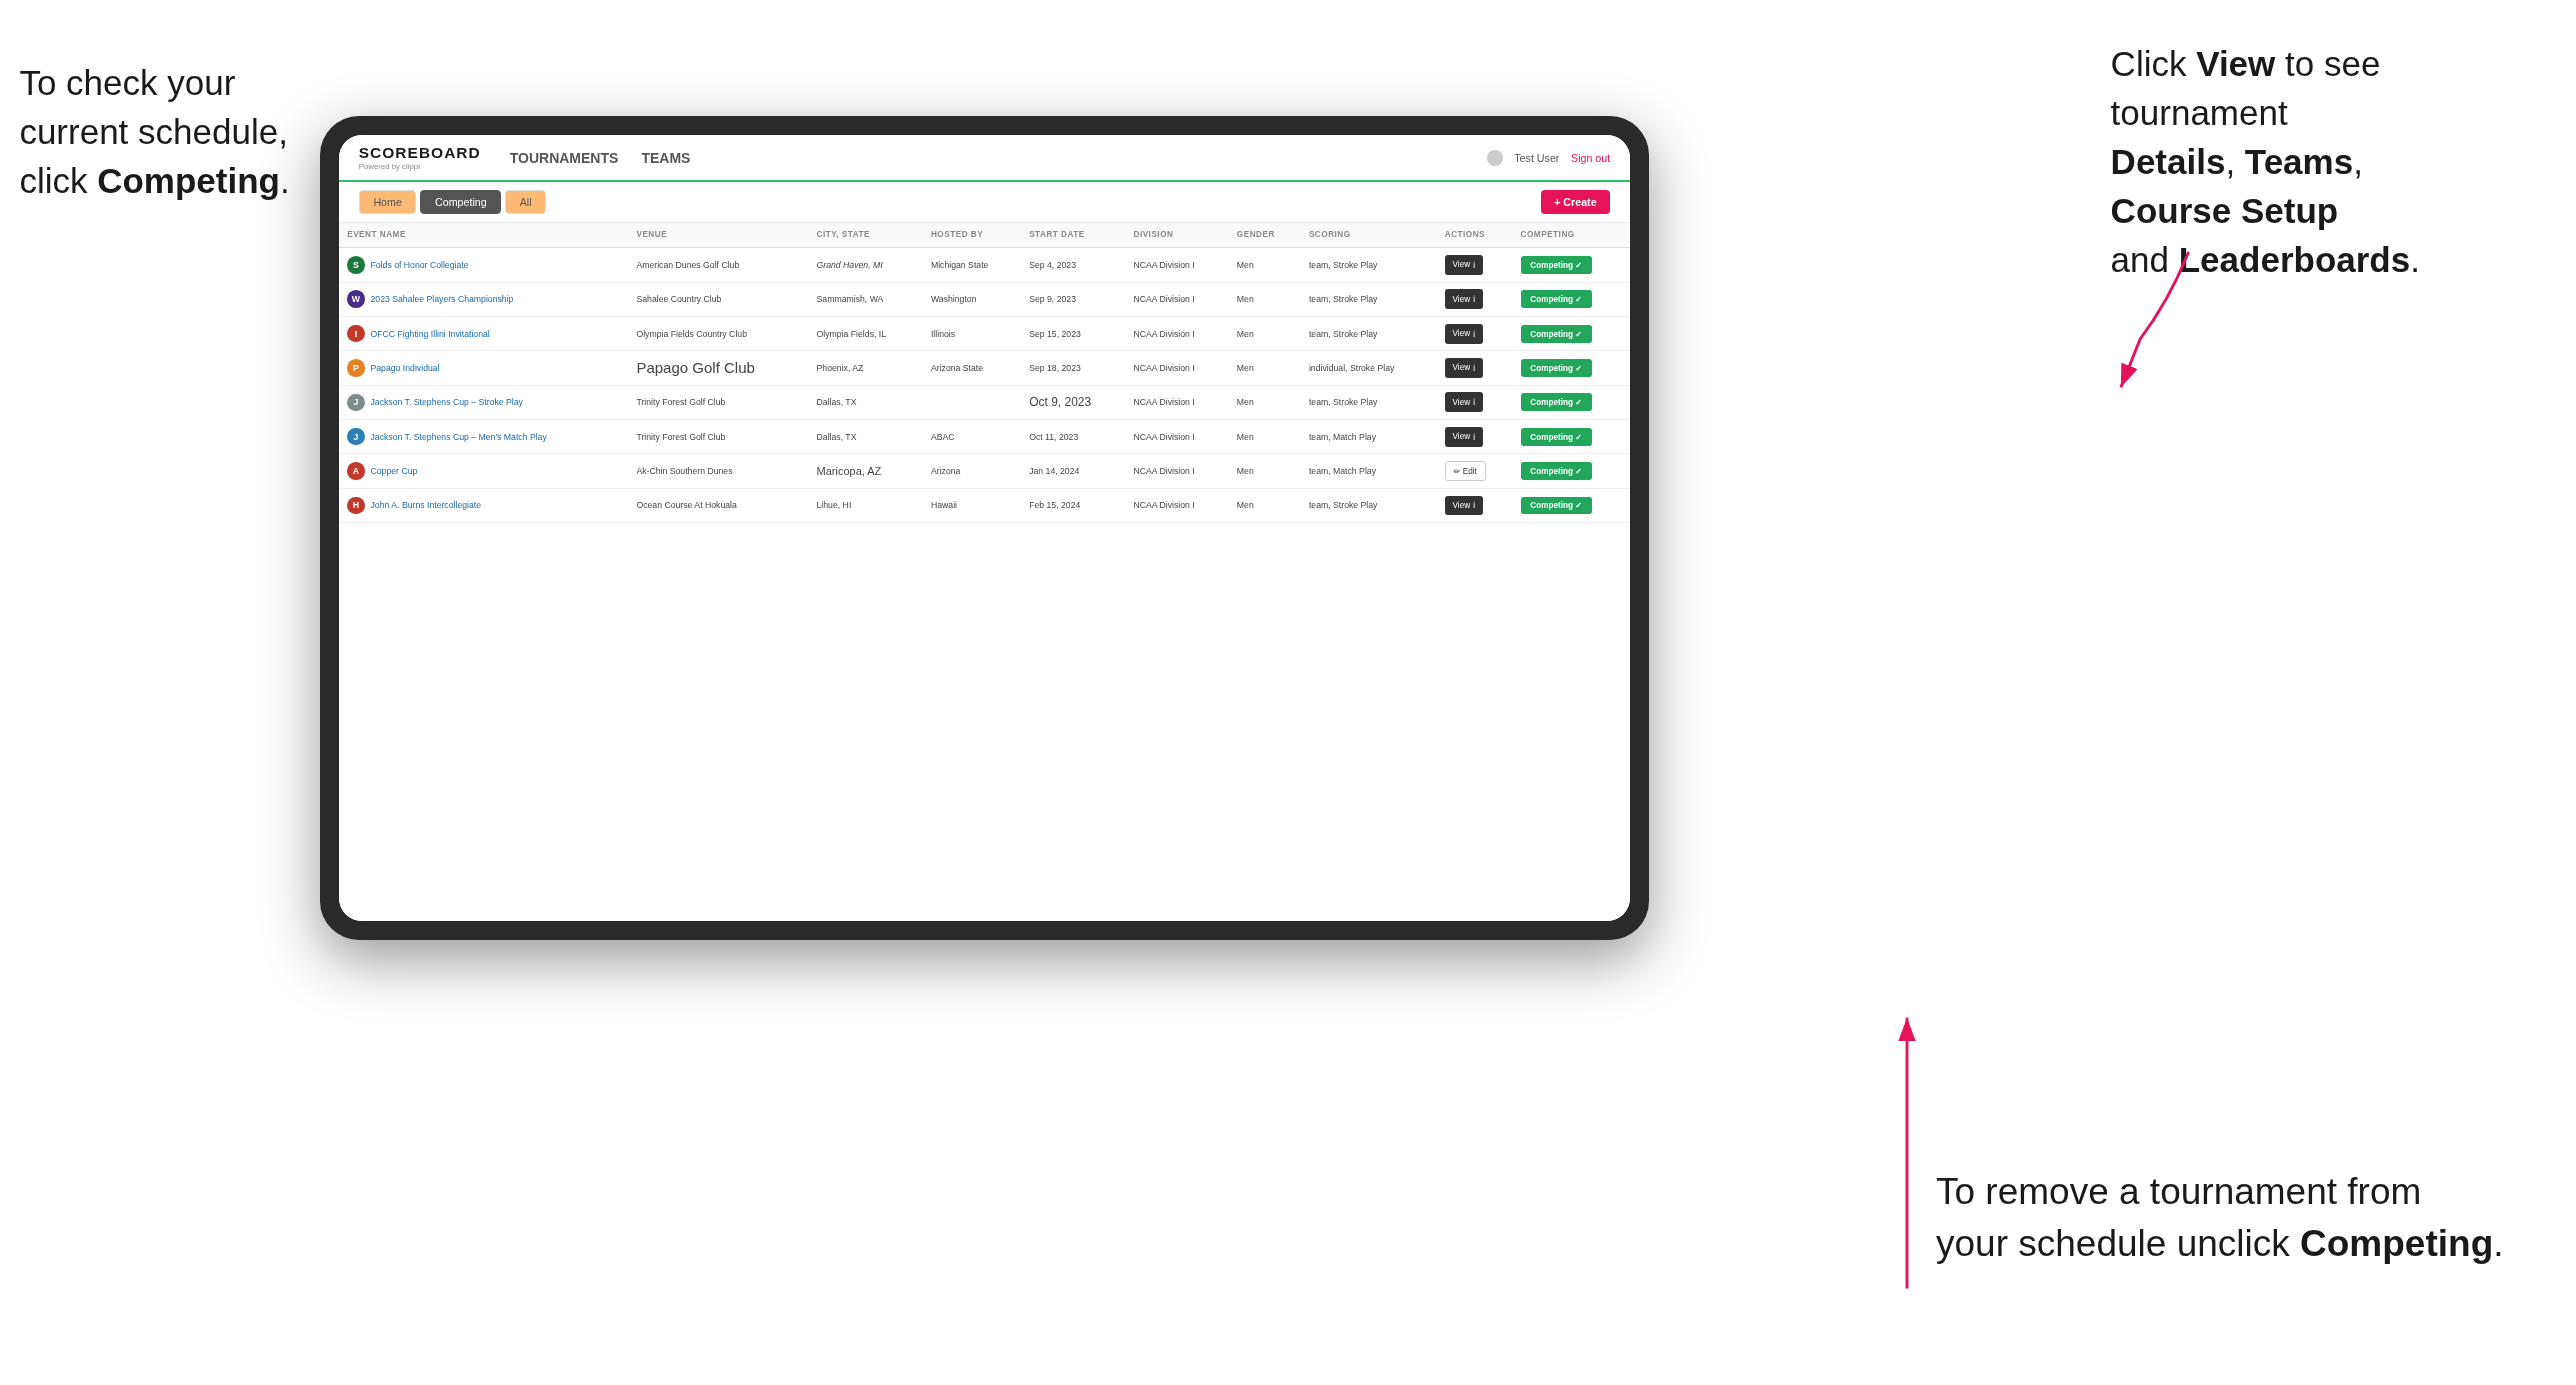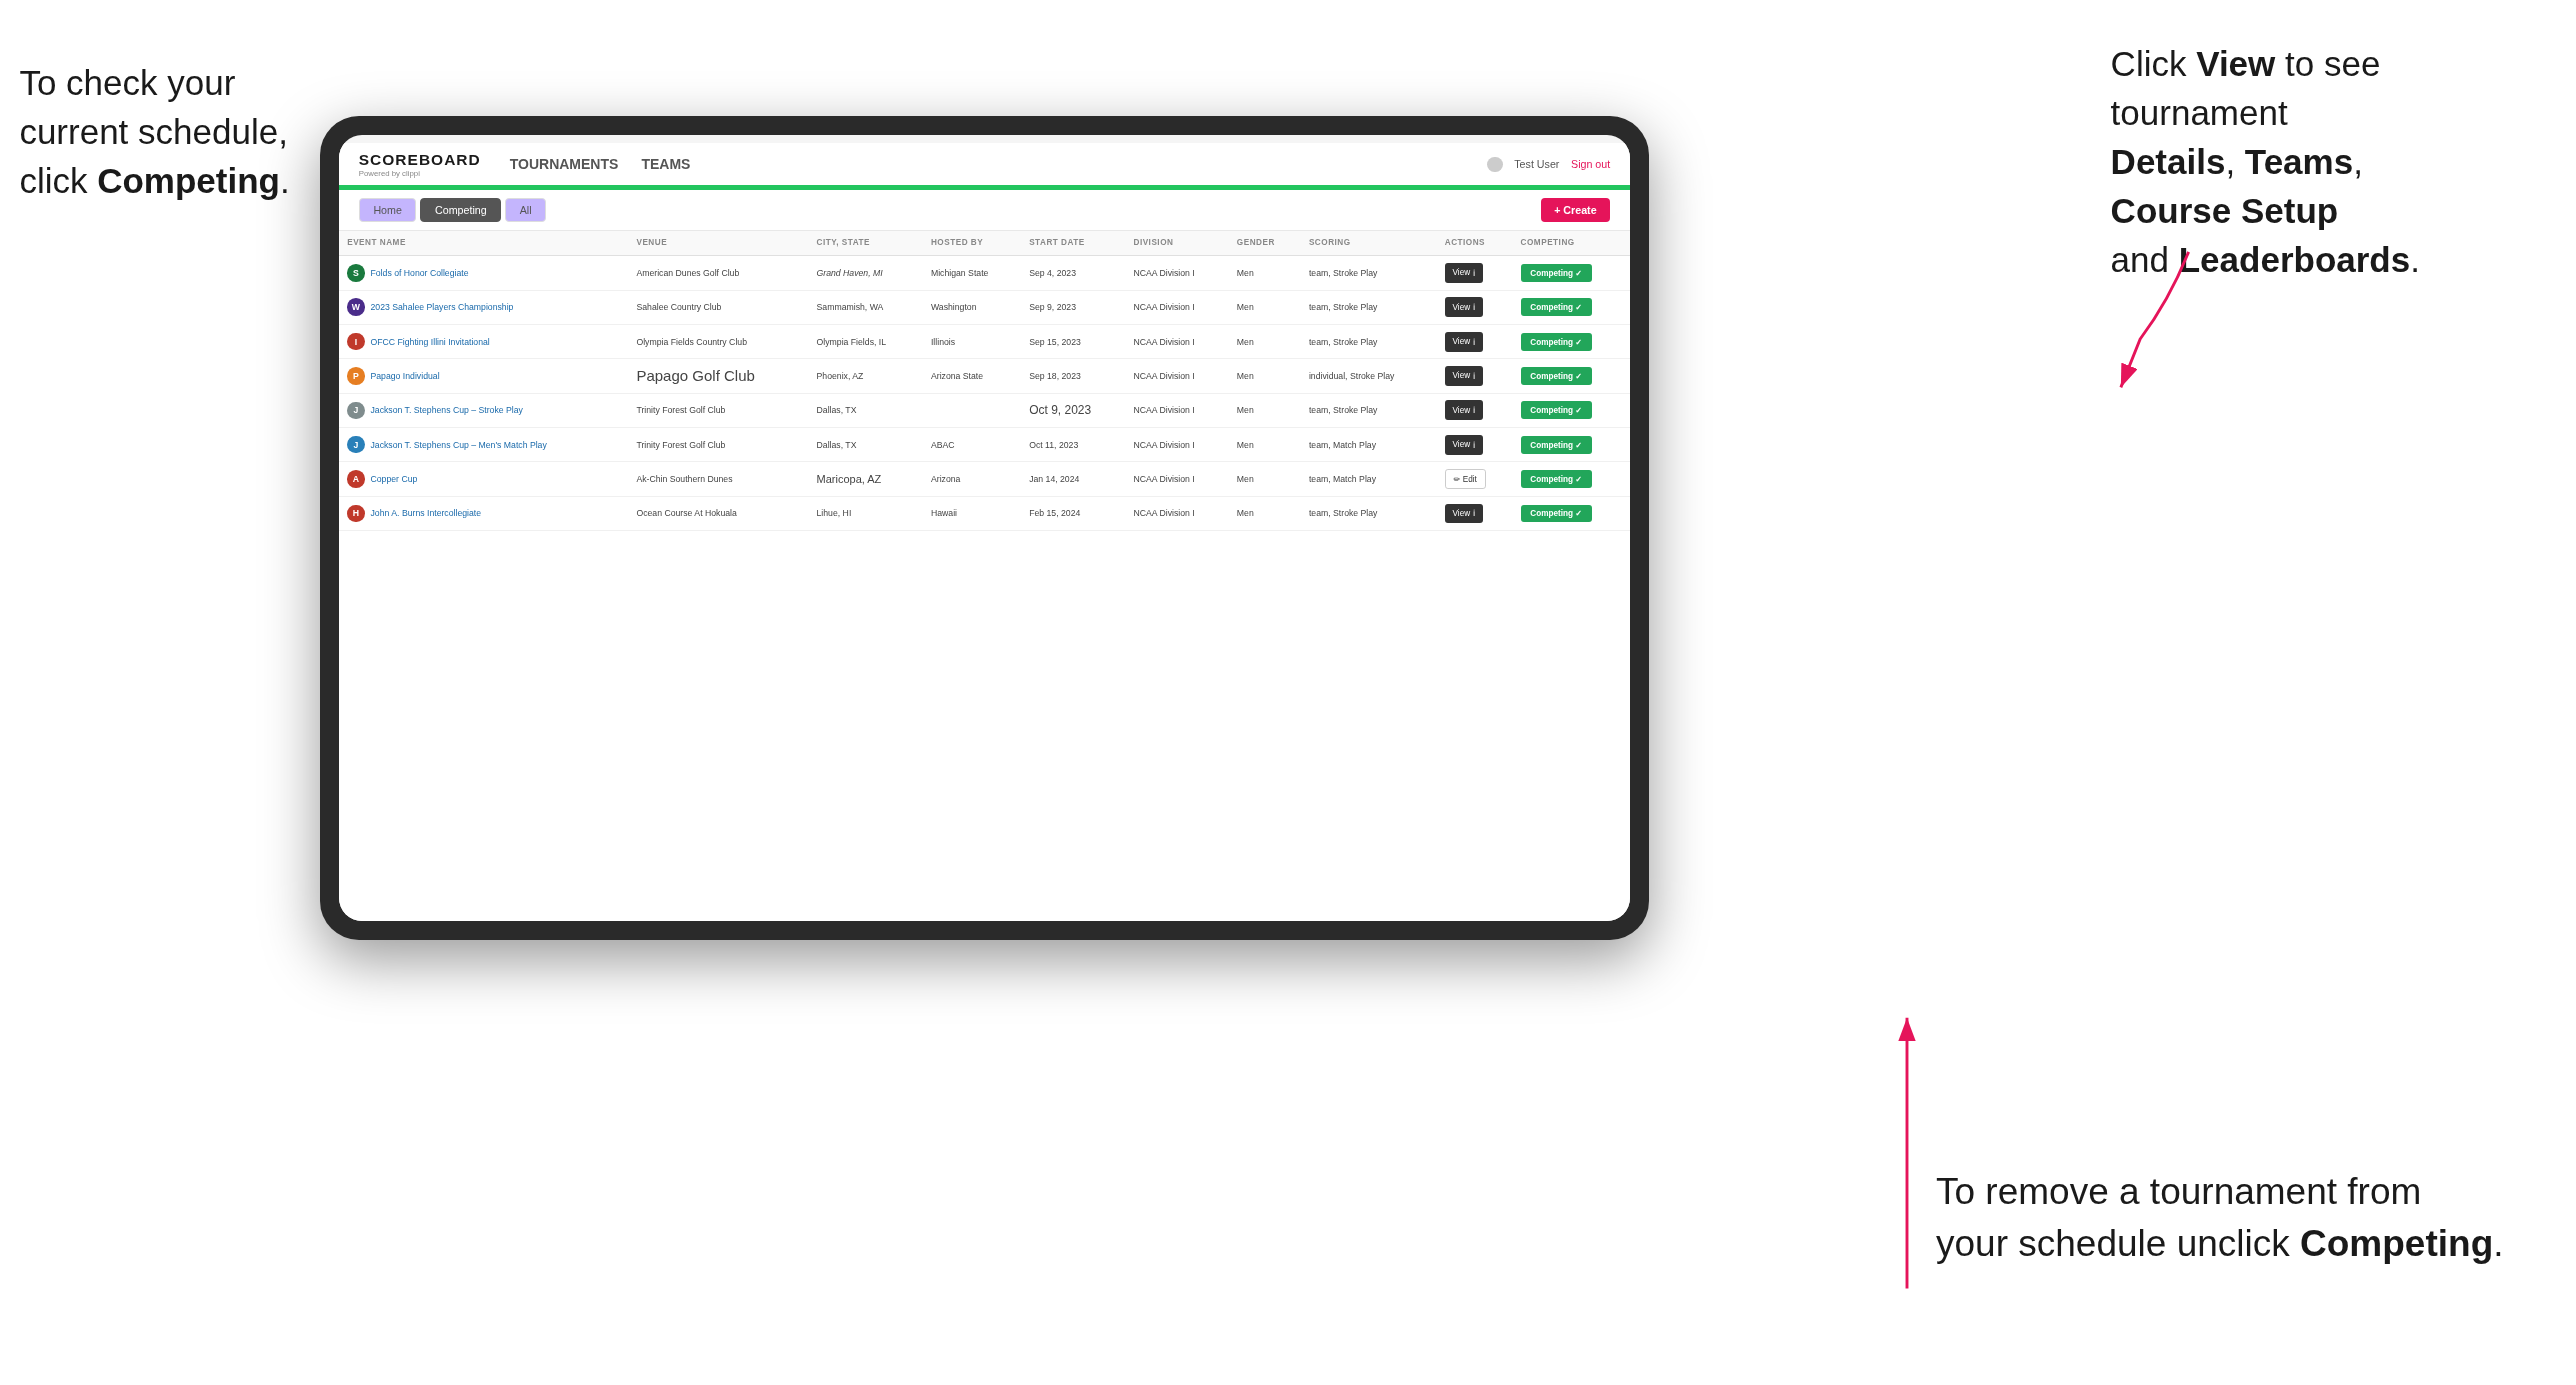--- a/index.html
+++ b/index.html
@@ -57,27 +57,26 @@
       background: #f5f5f5;
       border-radius: 23px;
       overflow: hidden;
       display: flex;
       flex-direction: column;
     }
 
     
     .navbar {
       background: #ffffff;
-      border-bottom: 5px solid #22c55e;
+      border-bottom: 2px solid #22c55e;
       padding: 0 19.4px;
       display: flex;
       align-items: center;
       height: 47px;
       flex-shrink: 0;
-      margin-top: 8px;
     }
     .brand {
       display: flex;
       flex-direction: column;
       margin-right: 29px;
     }
     .brand-title {
       font-size: 15.5px;
       font-weight: 900;
       color: #1a1a1a;
@@ -128,21 +127,21 @@
     .filter-tabs {
       display: flex;
       gap: 3.9px;
     }
     .filter-tab {
       padding: 4.8px 13.6px;
       border-radius: 3.9px;
       font-size: 10.7px;
       cursor: pointer;
       border: 1px solid #ddd;
-      background: #c4b5fd;
+      background: #fdba74;
       color: #555;
     }
     .filter-tab.active {
       background: #555;
       color: #fff;
       border-color: #555;
     }
     .create-btn {
       background: #e5145a;
       color: #fff;

